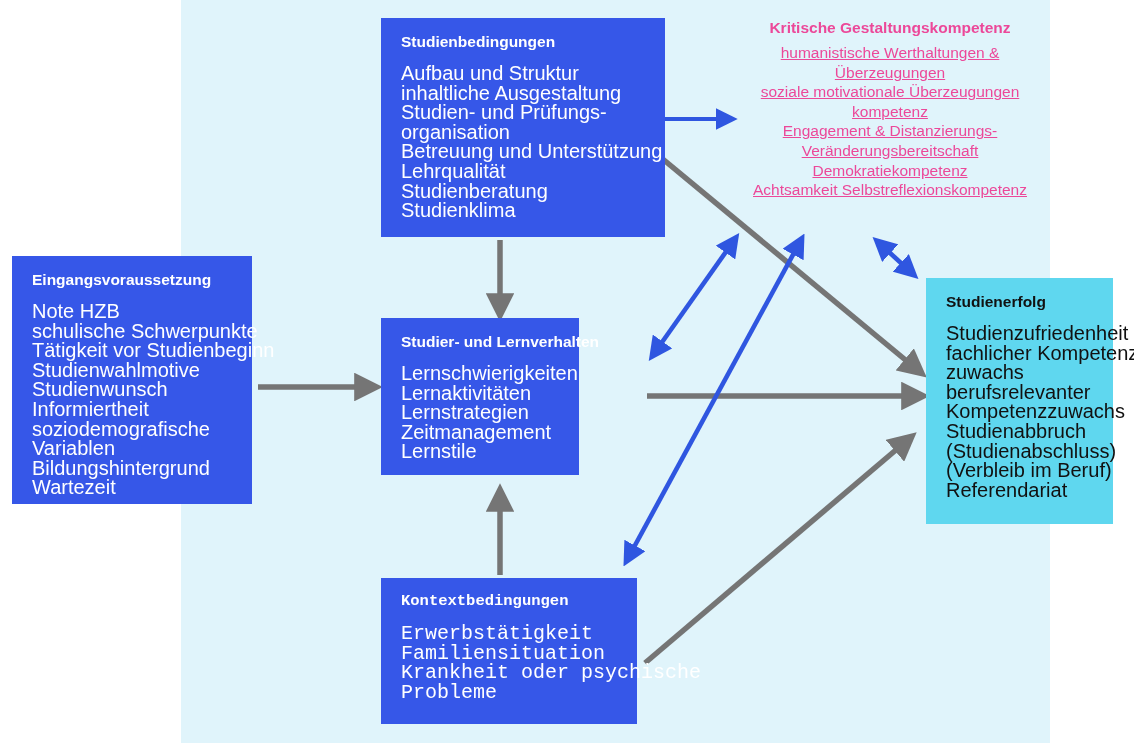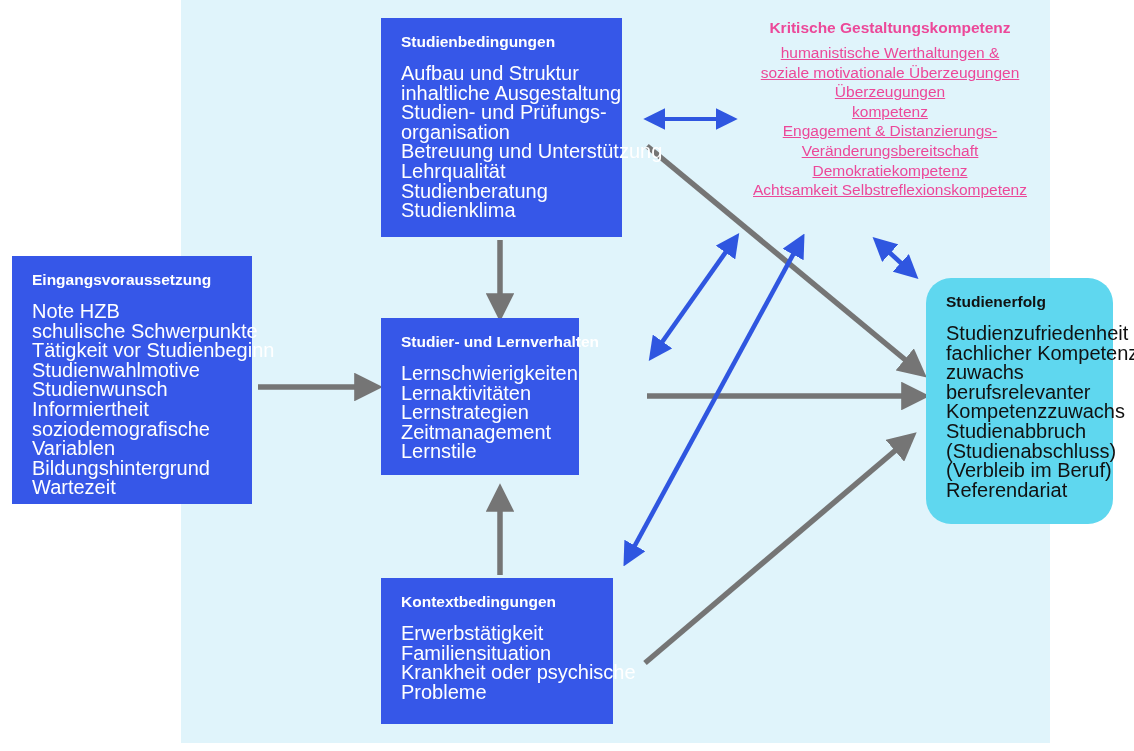--- a/index.html
+++ b/index.html
@@ -28,21 +28,20 @@
     box-sizing: border-box;
     padding: 14px 18px 14px 20px;
   }
   .node.blue {
     background: #3657e8;
     color: #ffffff;
   }
   .node.cyan {
     background: #5fd7ef;
     color: #111111;
-    border-radius: 25px;
   }
   .node-title {
     font-weight: bold;
     font-size: 15.5px;
     line-height: 19px;
     margin: 0 0 13px 0;
     white-space: nowrap;
   }
   .node-list {
     font-size: 20px;
@@ -65,23 +64,23 @@
   }
   .plain-list {
     font-size: 15.5px;
     line-height: 19.6px;
     text-decoration: underline;
   }
   .plain-list div { white-space: nowrap; }
 
   
   #node-eingangsvoraussetzung { left: 12px;  top: 256px; width: 240px; height: 248px; }
-  #node-studienbedingungen    { left: 381px; top: 18px;  width: 241px; height: 219px; }
+  #node-studienbedingungen    { left: 381px; top: 18px;  width: 284px; height: 219px; }
   #node-studier-lernverhalten { left: 381px; top: 318px; width: 198px; height: 157px; }
-  #node-kontextbedingungen    { left: 381px; top: 578px; width: 232px; height: 146px; }
+  #node-kontextbedingungen    { left: 381px; top: 578px; width: 256px; height: 146px; font-family: Liberation Mono, monospace; }
   #node-studienerfolg         { left: 926px; top: 278px; width: 187px; height: 246px; }
   #block-kritische-gestaltungskompetenz { left: 740px; top: 18px; width: 300px; }
 
   svg.arrows {
     position: absolute;
     left: 0; top: 0;
     width: 1134px;
     height: 751px;
     overflow: visible;
   }
@@ -193,22 +192,22 @@
       <div>(Studienabschluss)</div>
       <div>(Verbleib im Beruf)</div>
       <div>Referendariat</div>
     </div>
   </div>
 
   <div class="plain-block" id="block-kritische-gestaltungskompetenz">
     <div class="plain-title">Kritische Gestaltungskompetenz</div>
     <div class="plain-list">
       <div>humanistische Werthaltungen &amp;</div>
+      <div>Überzeugungen</div>
       <div>soziale motivationale Überzeugungen</div>
-      <div>Überzeugungen</div>
       <div>kompetenz</div>
       <div>Engagement &amp; Distanzierungs-</div>
       <div>Veränderungsbereitschaft</div>
       <div>Demokratiekompetenz</div>
       <div>Achtsamkeit Selbstreflexionskompetenz</div>
     </div>
   </div>
 
 </div>
 

